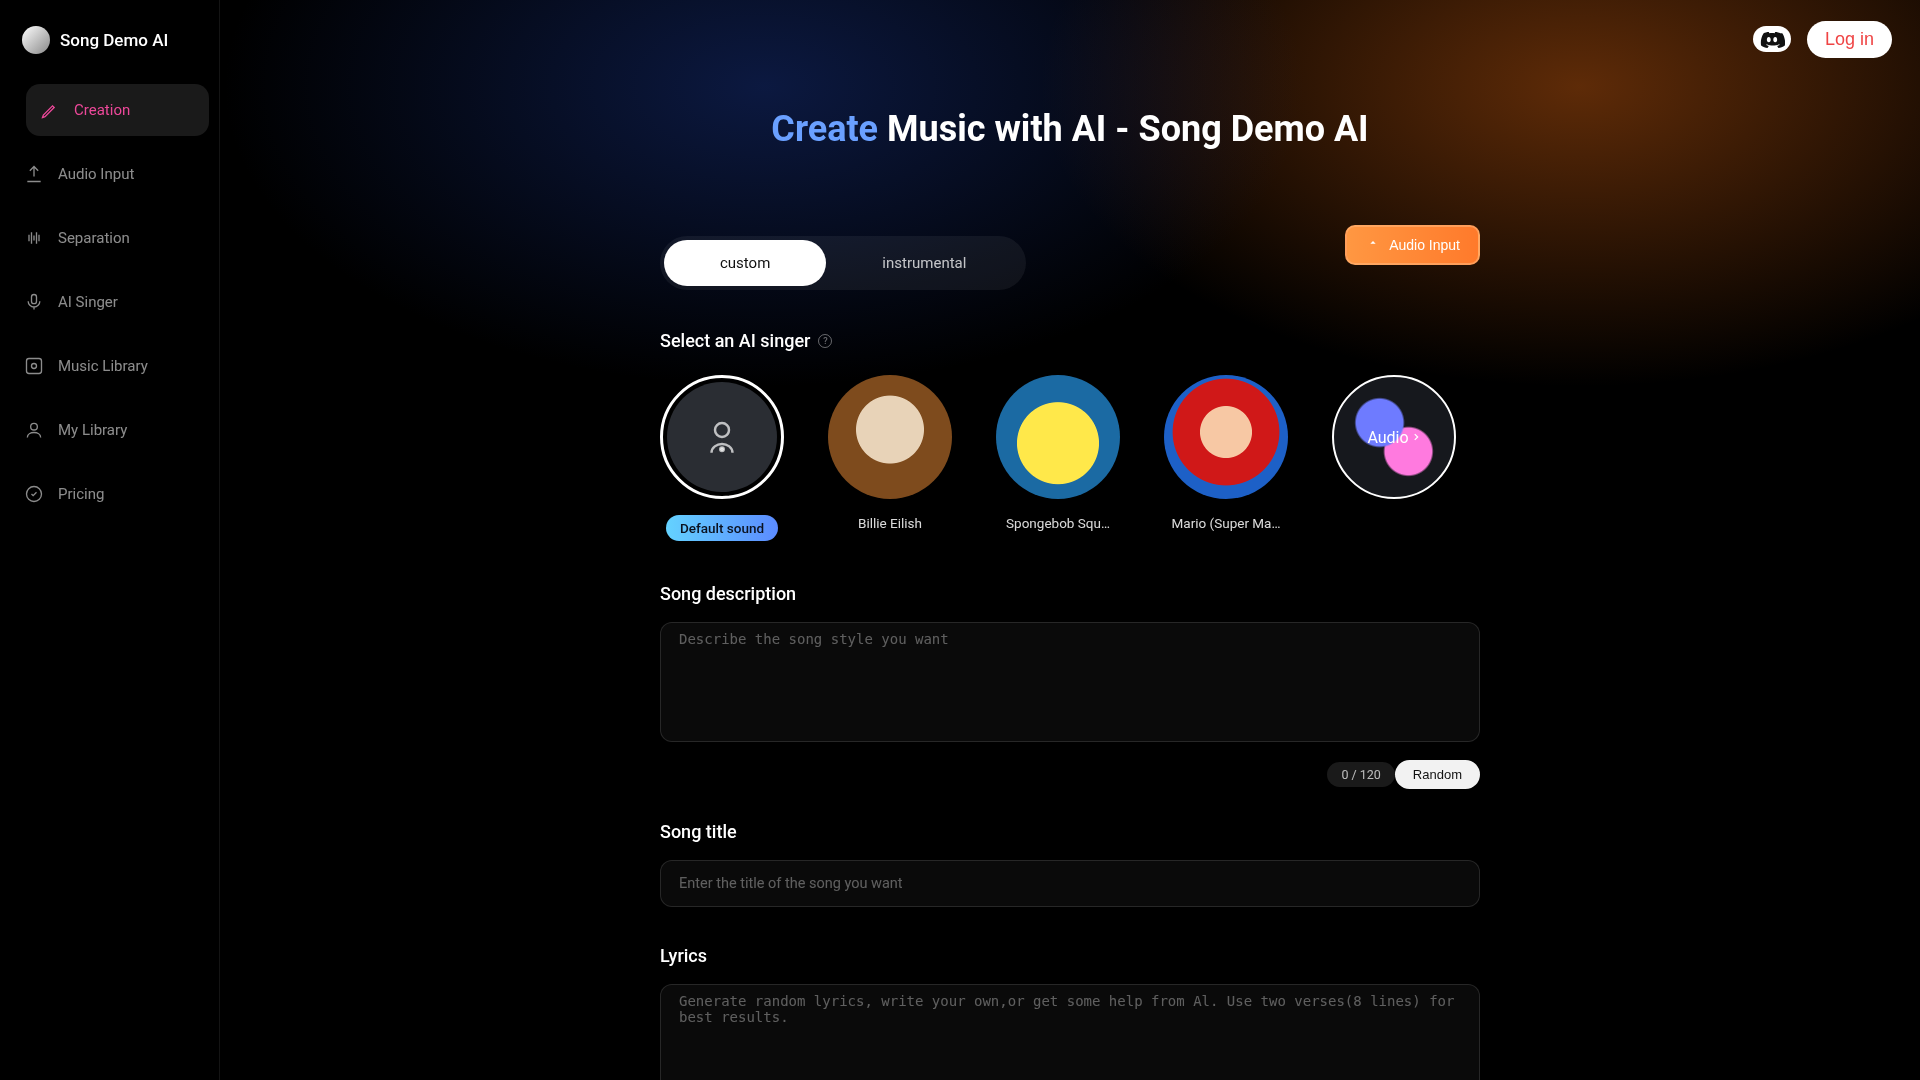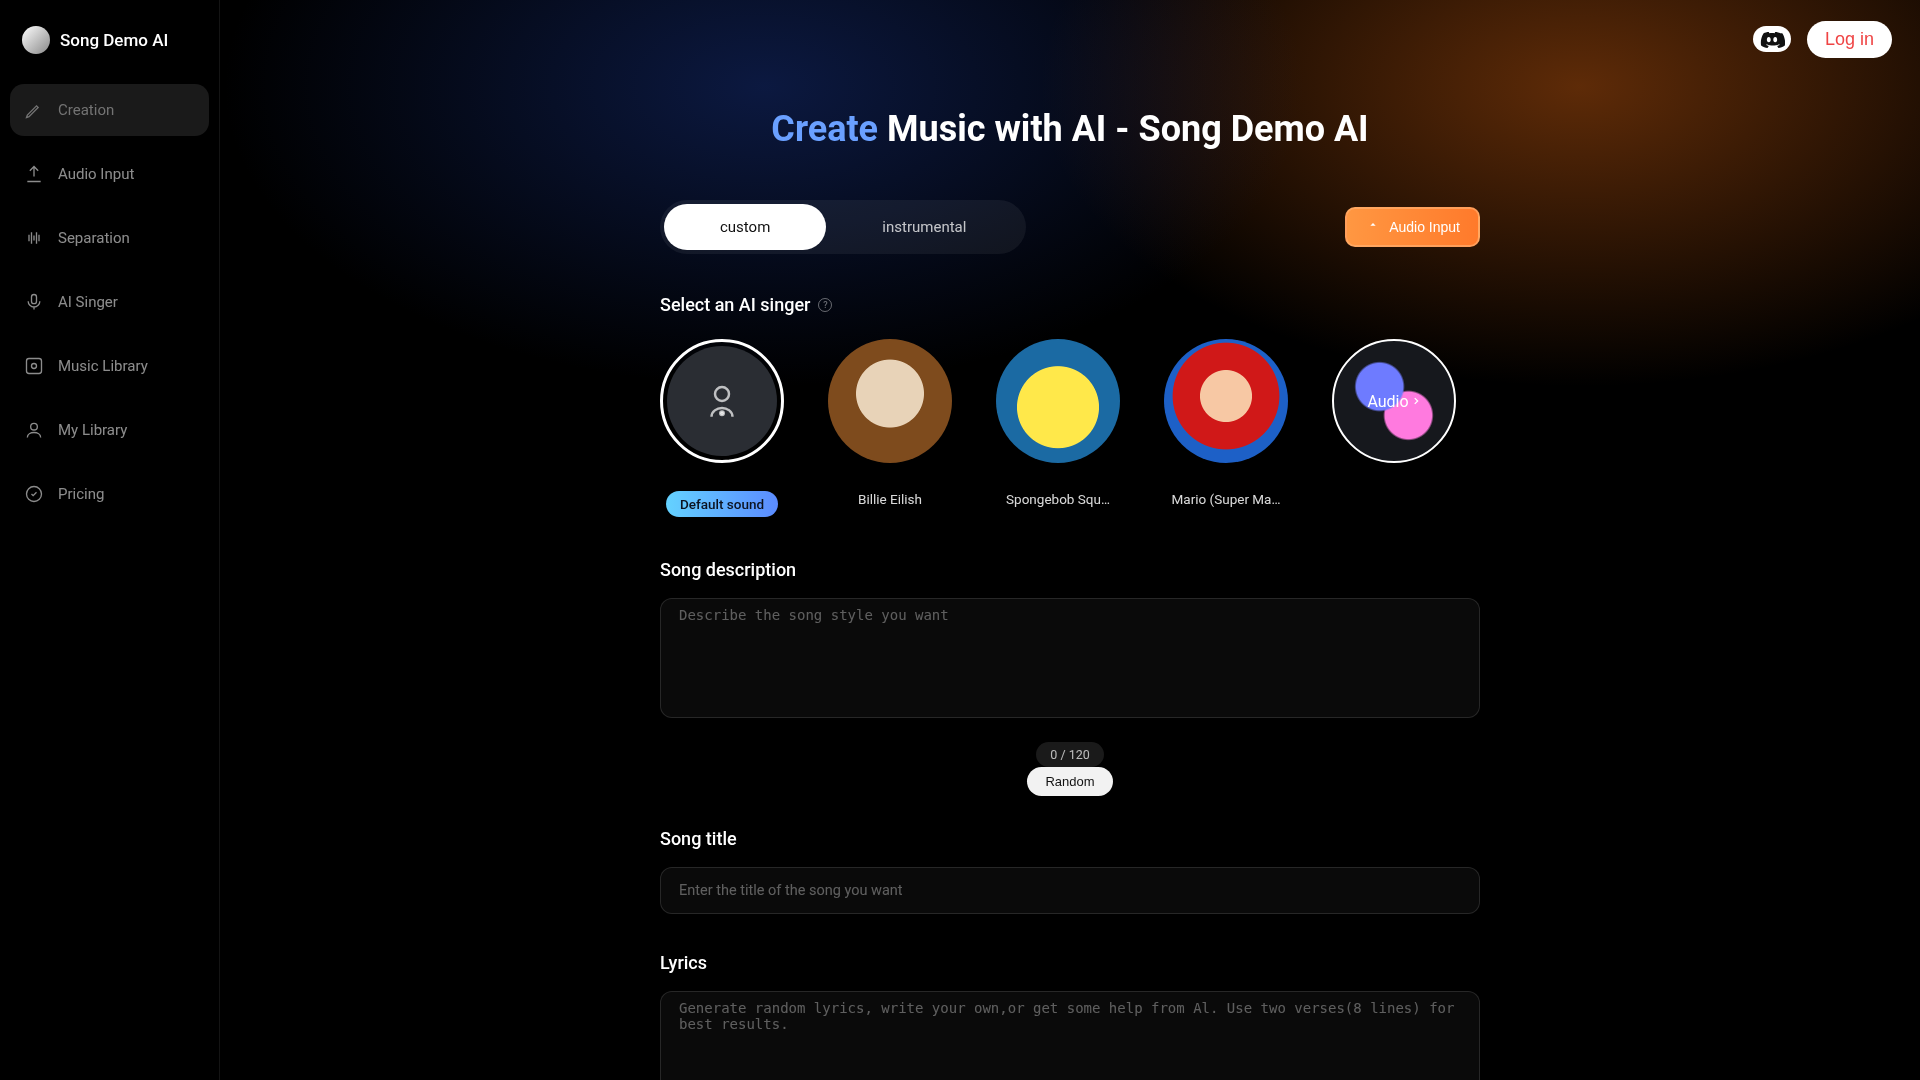--- a/index.html
+++ b/index.html
@@ -25,21 +25,21 @@
   background: linear-gradient(135deg,#fff,#888);
 }
 .brand-name { font-size: 17px; font-weight: 500; text-align: center; }
 .nav { display: flex; flex-direction: column; gap: 12px; margin-top: 8px; }
 .nav-item {
   display: flex; align-items: center; gap: 14px;
   padding: 16px 14px; border-radius: 14px;
   color: rgba(255,255,255,0.55); cursor: pointer;
   font-size: 15px;
 }
-.nav-item.active { background: rgba(255,255,255,0.1); color: #737373; }
+.nav-item.active { background: rgba(255,255,255,0.1); color: #ec4899; margin-left: 16px; }
 .nav-item svg { width: 20px; height: 20px; stroke: currentColor; fill: none; stroke-width: 1.6; }
 
 
 .main { flex: 1; position: relative; overflow-y: auto; }
 .topbar {
   position: absolute; top: 0; left: 0; right: 0; height: 78px;
   display: flex; align-items: center; justify-content: flex-end;
   gap: 16px; padding: 0 28px;
 }
 .discord-btn {
@@ -67,21 +67,21 @@
 .content { max-width: 820px; margin: 0 auto; padding: 108px 0 120px; }
 .page-title {
   text-align: center; font-size: 36px; font-weight: 700;
   margin-bottom: 50px;
 }
 .page-title .accent { color: #6aa0ff; }
 
 .tabs-row { display: flex; align-items: center; justify-content: space-between; margin-bottom: 40px; }
 .tabs {
   display: flex; background: rgba(255,255,255,0.06);
-  border-radius: 999px; padding: 4px;
+  border-radius: 999px; padding: 4px; margin-top: 36px;
 }
 .tab {
   padding: 14px 56px; border-radius: 999px;
   font-size: 15px; color: rgba(255,255,255,0.75);
   cursor: pointer;
 }
 .tab.active { background: #fff; color: #111; }
 .audio-input-btn {
   background: linear-gradient(90deg,#ff9742,#ff7a2b);
   border: 2px solid rgba(255,180,120,0.6);
@@ -129,21 +129,21 @@
 }
 .avatar.more {
   background: radial-gradient(circle at 38% 38%, #6e7bff 0 22%, transparent 24%),
               radial-gradient(circle at 62% 62%, #ff7adf 0 22%, transparent 24%),
               #16181d;
   border: 2px solid #fff; color: #fff;
   font-size: 16px;
 }
 .avatar.more span { display: flex; align-items: center; gap: 2px; }
 .singer-name {
-  margin-top: 28px; font-size: 13.5px; text-align: center;
+  margin-top: 16px; font-size: 13.5px; text-align: center;
   color: rgba(255,255,255,0.85);
   max-width: 124px; overflow: hidden; text-overflow: ellipsis; white-space: nowrap;
 }
 .singer-name.chip {
   background: linear-gradient(90deg,#64d2ff,#5b8bff);
   color: #0b1220; padding: 5px 14px; border-radius: 999px;
   font-weight: 500;
 }
 
 .field-label { font-size: 18px; font-weight: 500; margin: 6px 0 18px; }
@@ -154,22 +154,22 @@
   font-family: "Consolas","SF Mono",monospace;
   font-size: 14px; resize: none;
 }
 .text-area { min-height: 120px; padding: 8px 18px; }
 .text-input {
   font-family: inherit; padding: 14px 18px; font-size: 14.5px;
 }
 .text-area::placeholder, .text-input::placeholder { color: rgba(255,255,255,0.35); }
 
 .below-textarea {
-  display: flex; align-items: center; justify-content: center;
-  margin-top: 20px; margin-bottom: 32px; flex-direction: column;
+  display: flex; align-items: center; justify-content: flex-end;
+  margin-top: 14px; margin-bottom: 32px;
 }
 .char-pill {
   background: rgba(255,255,255,0.1); border-radius: 999px;
   padding: 5px 14px; font-size: 12.5px; color: rgba(255,255,255,0.7);
 }
 .random-btn {
   background: #f2f2f2; color: #111; border: none;
   border-radius: 999px; padding: 7px 18px;
   font-size: 13px; cursor: pointer;
 }

